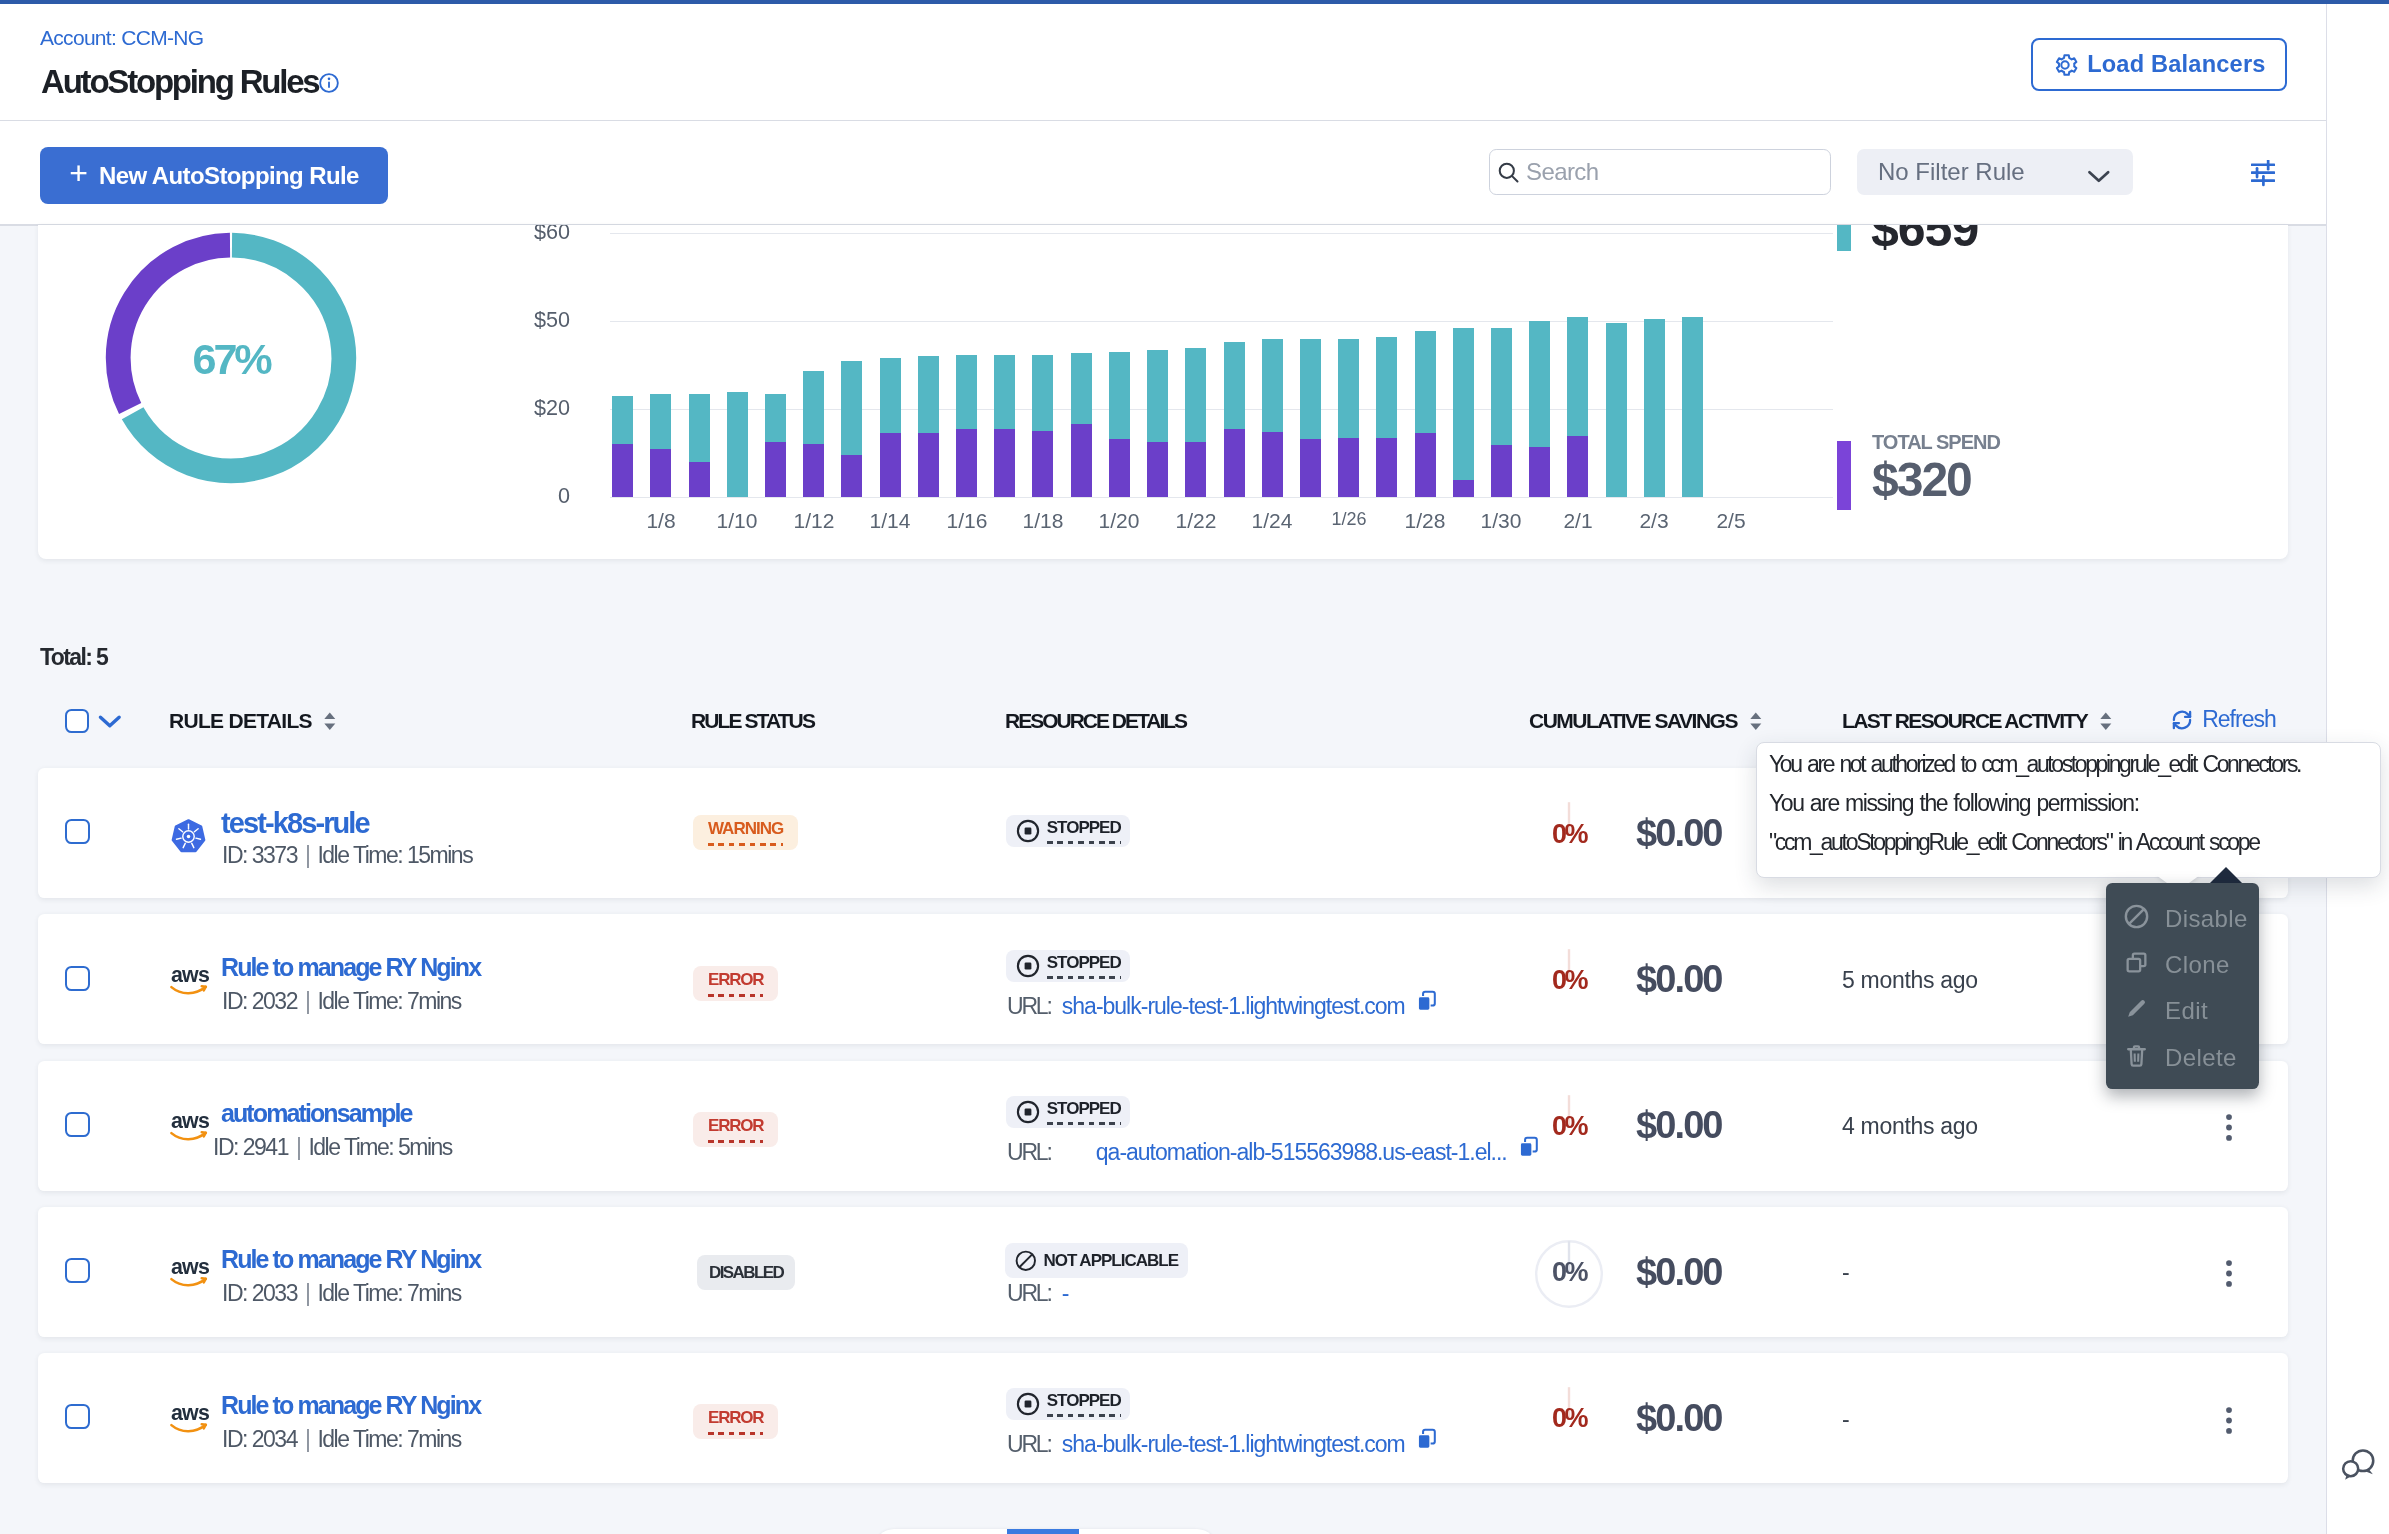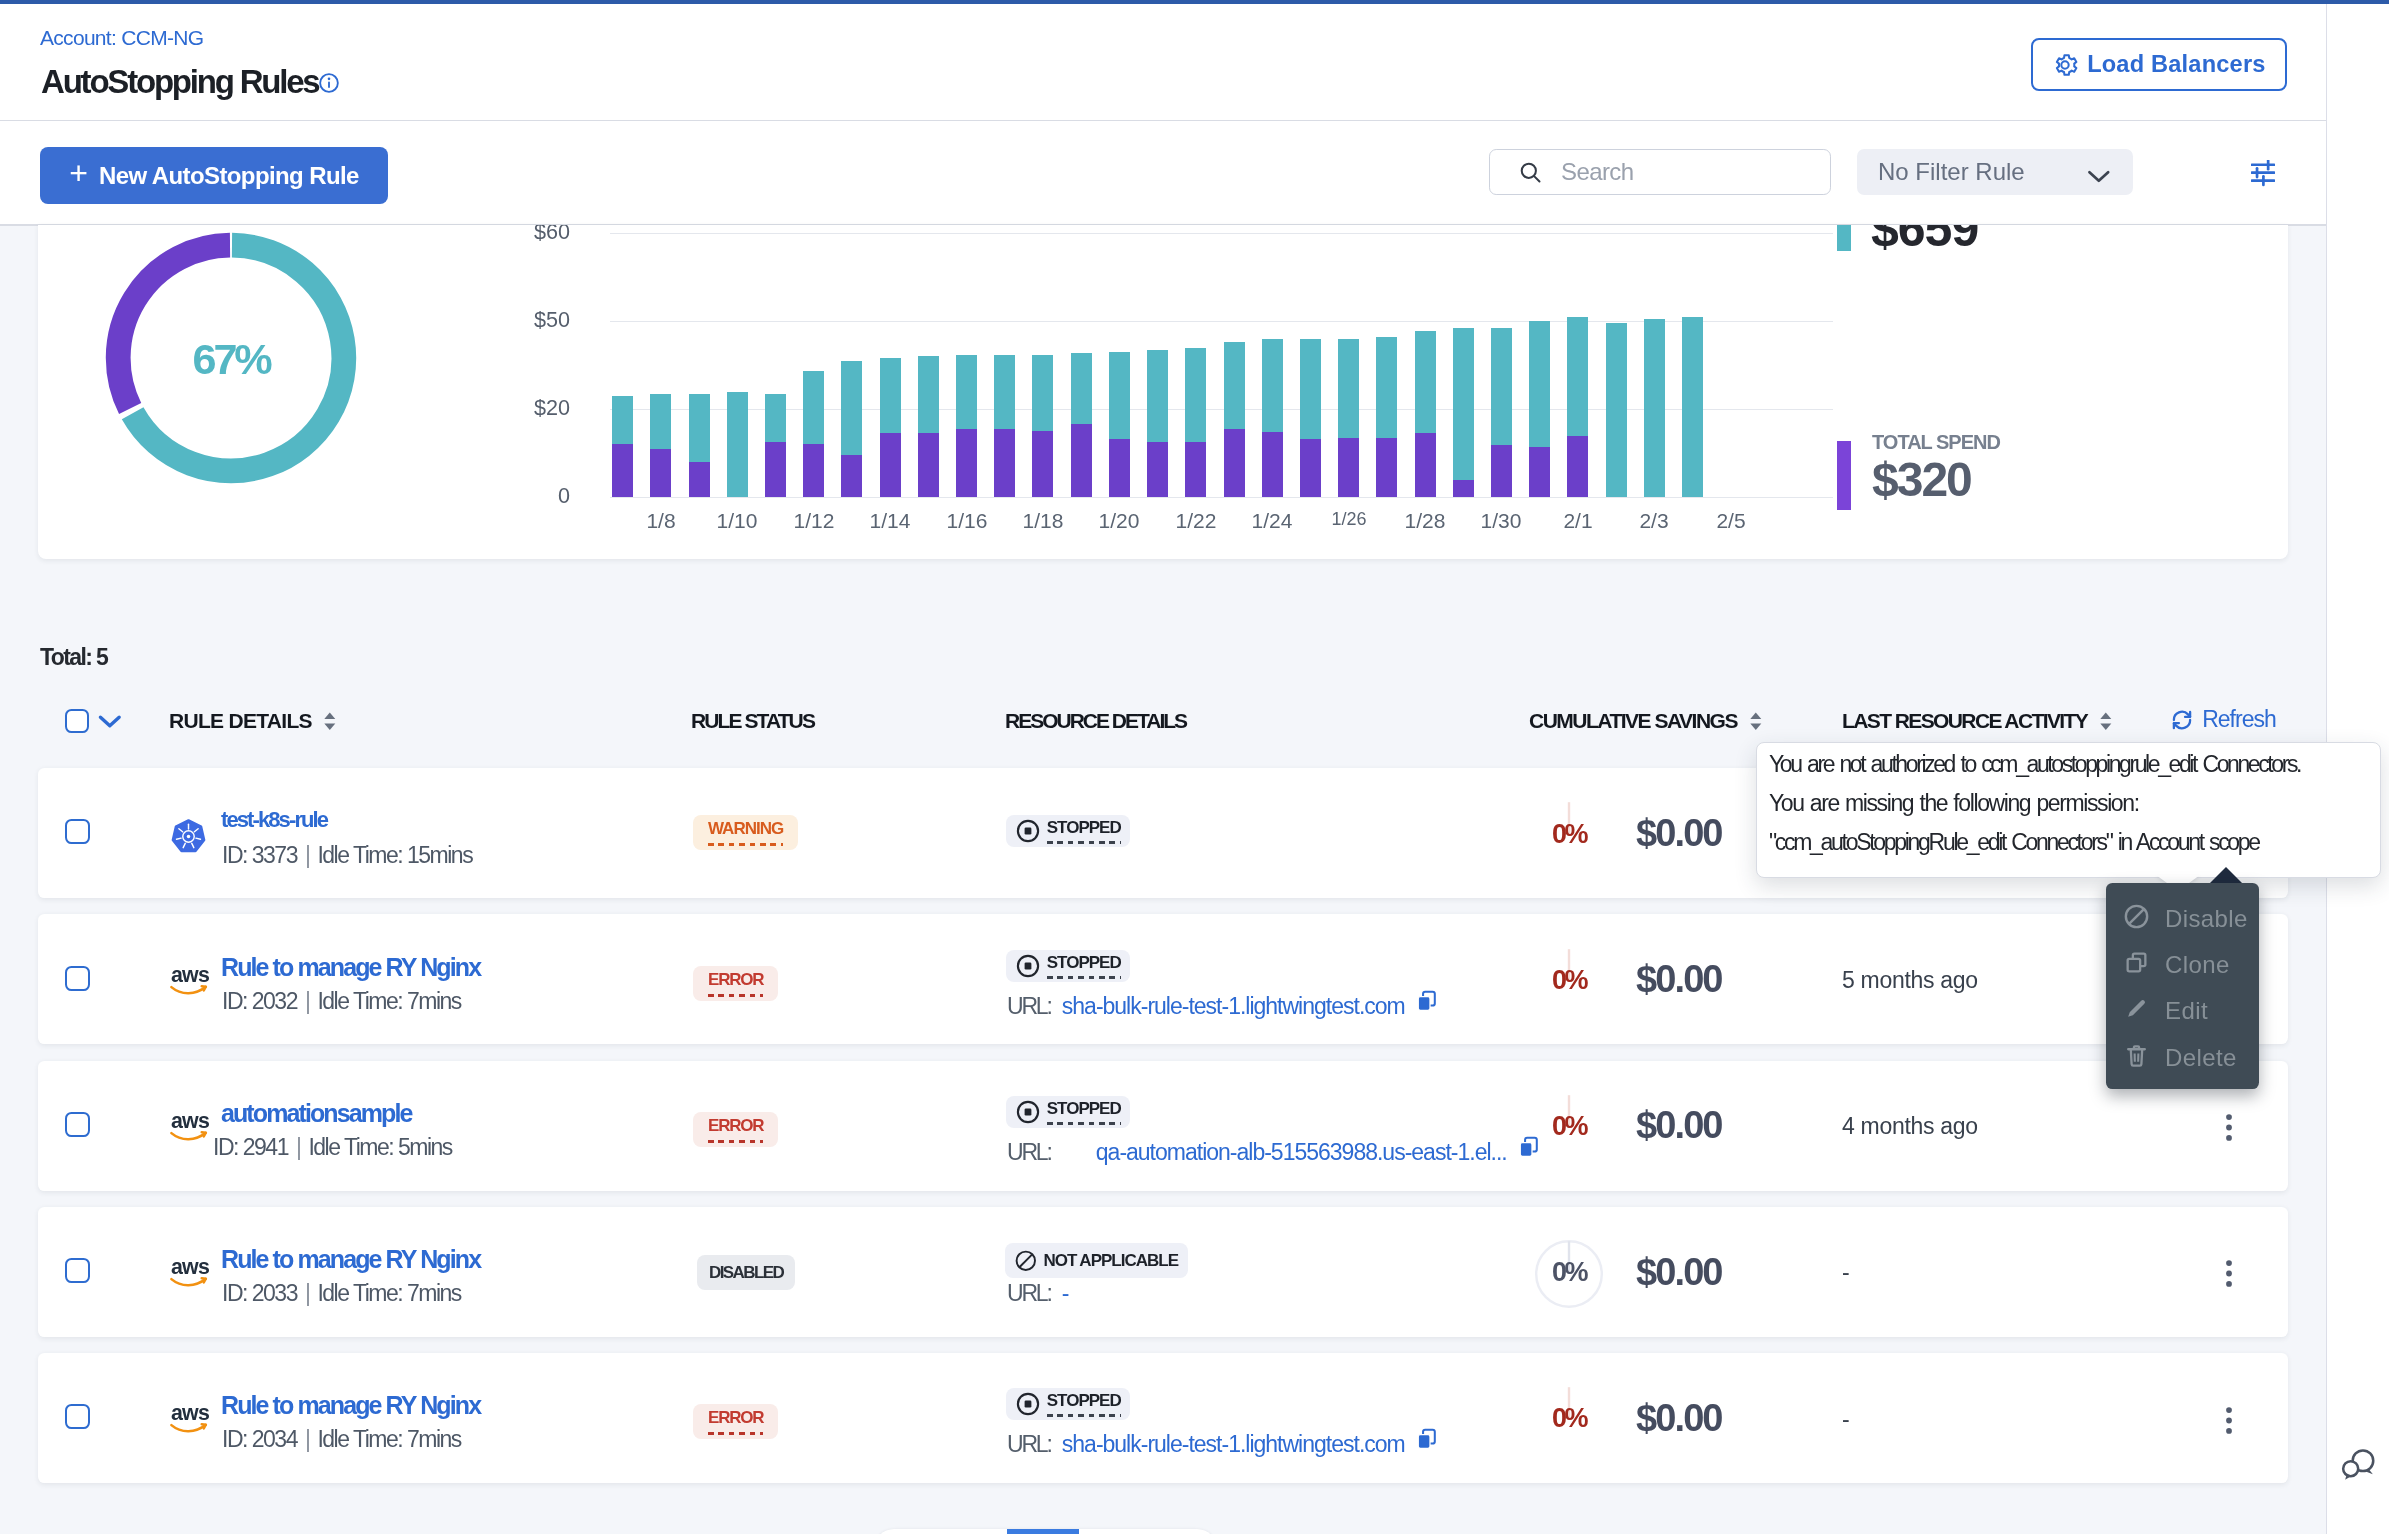--- a/index.html
+++ b/index.html
@@ -26,21 +26,21 @@
       </svg>
       <span style="font-size:23.6px;font-weight:bold;letter-spacing:0.2px;color:#2d6ad2;">Load Balancers</span>
     </div>
   <div class="abs" style="left:0;top:120px;width:2326px;height:1.6px;background:#d9dce4;"></div>
 
   <div class="abs" style="left:0;top:121px;width:2326px;height:102px;background:#fff;"></div>
   <div class="abs" style="left:40px;top:147px;width:348px;height:57px;background:#3a6ed2;border-radius:8px;display:flex;align-items:center;justify-content:center;gap:11.2px;">
       <span style="font-size:32px;color:#fff;font-weight:300;margin-top:-4px;">+</span>
       <span style="font-size:24px;font-weight:bold;letter-spacing:-0.6px;color:#fff;">New AutoStopping Rule</span>
     </div>
-  <div class="abs" style="left:1489px;top:149px;width:342px;height:46px;border:1.6px solid #cdd2dd;border-radius:7.2px;background:#fff;display:flex;align-items:center;padding:0 27px;gap:17px;">
+  <div class="abs" style="left:1489px;top:149px;width:342px;height:46px;border:1.6px solid #cdd2dd;border-radius:7.2px;background:#fff;display:flex;align-items:center;padding:0 5px;gap:4px;">
       <svg width="27" height="27" viewBox="0 0 24 24">
         <circle cx="10.5" cy="10.5" r="6.3" fill="none" stroke="#343b46" stroke-width="1.8"></circle>
         <line x1="15.2" y1="15.2" x2="20" y2="20" stroke="#343b46" stroke-width="1.8" stroke-linecap="round"></line>
       </svg>
       <span style="font-size:24px;letter-spacing:-0.6px;color:#9aa1ad;">Search</span>
     </div>
   <div class="abs" style="left:1857px;top:149px;width:276px;height:46px;background:#edeff5;border-radius:7.2px;display:flex;align-items:center;padding:0 21px;">
       <span style="font-size:24px;color:#666f80;">No Filter Rule</span>
     </div>
   <svg width="25.6" height="17" viewBox="0 0 30 20" style="position:absolute;left:2086px;top:168px;">
@@ -258,21 +258,21 @@
           <line x1="22.0" y1="12.5" x2="22.0" y2="6.5"></line>
           <line x1="29.4" y1="16.1" x2="34.1" y2="12.3"></line>
           <line x1="31.3" y1="24.1" x2="37.1" y2="25.4"></line>
           <line x1="26.1" y1="30.6" x2="28.7" y2="36.0"></line>
           <line x1="17.9" y1="30.6" x2="15.3" y2="36.0"></line>
           <line x1="12.7" y1="24.1" x2="6.9" y2="25.4"></line>
           <line x1="14.6" y1="16.1" x2="9.9" y2="12.3"></line>
         </g>
         <circle cx="22" cy="22" r="2.2" fill="#ffffff"></circle>
       </svg></div>
-<div style="position:absolute;left:221px;top:807px;font-size:22px;font-weight:bold;letter-spacing:-1.9px;color:#2d6ad2;">test-k8s-rule</div>
+<div style="position:absolute;left:221px;top:807px;font-size:29px;font-weight:bold;letter-spacing:-1.9px;color:#2d6ad2;">test-k8s-rule</div>
 <div style="position:absolute;left:222px;top:842px;font-size:23px;letter-spacing:-1.5px;color:#4e5866;">ID: 3373 <span style="color:#8a919c;"> | </span> Idle Time: 15mins</div>
 <div style="position:absolute;left:693px;top:815px;height:35px;display:inline-flex;flex-direction:column;justify-content:center;background:#fcefdf;border-radius:8px;padding:0 15px;">
       <div style="font-size:17px;font-weight:bold;letter-spacing:-1px;color:#d85c1e;">WARNING</div>
       <div style="height:3.2px;margin-top:3.2px;background:repeating-linear-gradient(90deg,#d85c1e 0 5.6px,transparent 5.6px 10.4px);"></div>
     </div>
 <div style="position:absolute;left:1006px;top:815px;height:32px;display:inline-flex;align-items:center;background:#eef0f7;border-radius:8px;padding:0 9.6px;gap:7.2px;">
       <svg width="24" height="24" viewBox="0 0 29 29" style="flex:0 0 auto;">
         <circle cx="14.5" cy="14.5" r="12.2" fill="none" stroke="#21252d" stroke-width="2.6"></circle>
         <rect x="10.4" y="10.4" width="8.2" height="8.2" rx="1.5" fill="#21252d"></rect>
       </svg>

